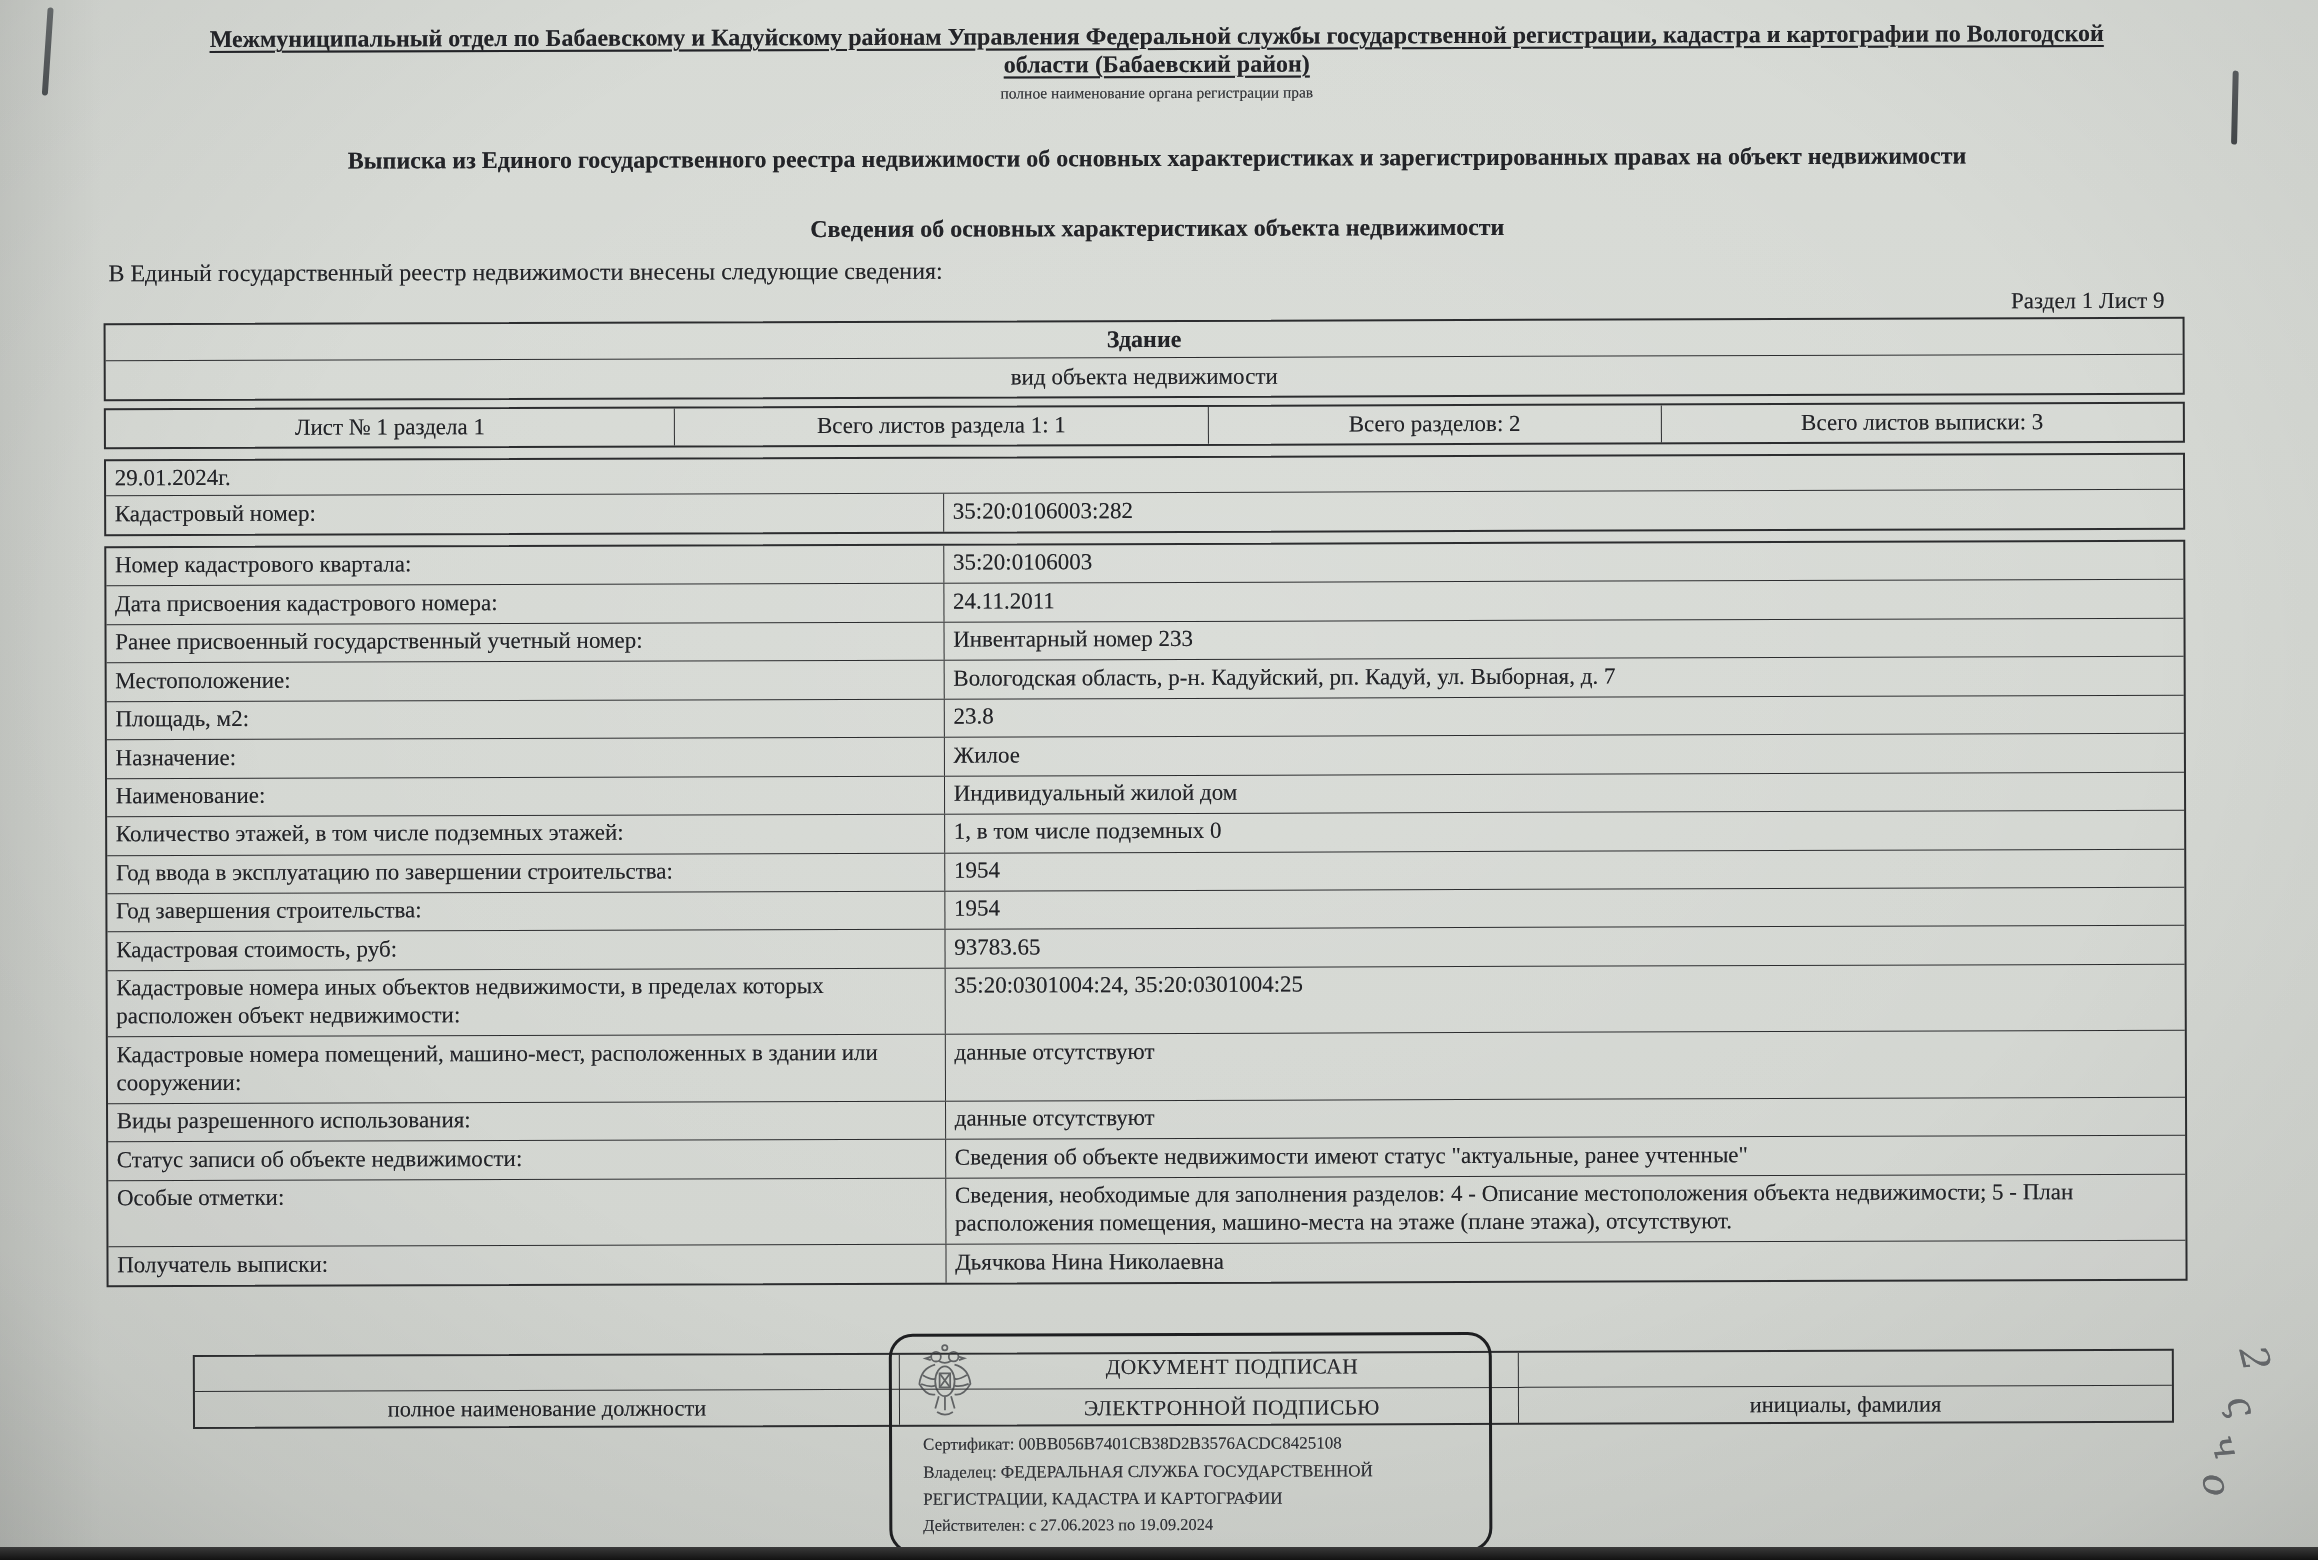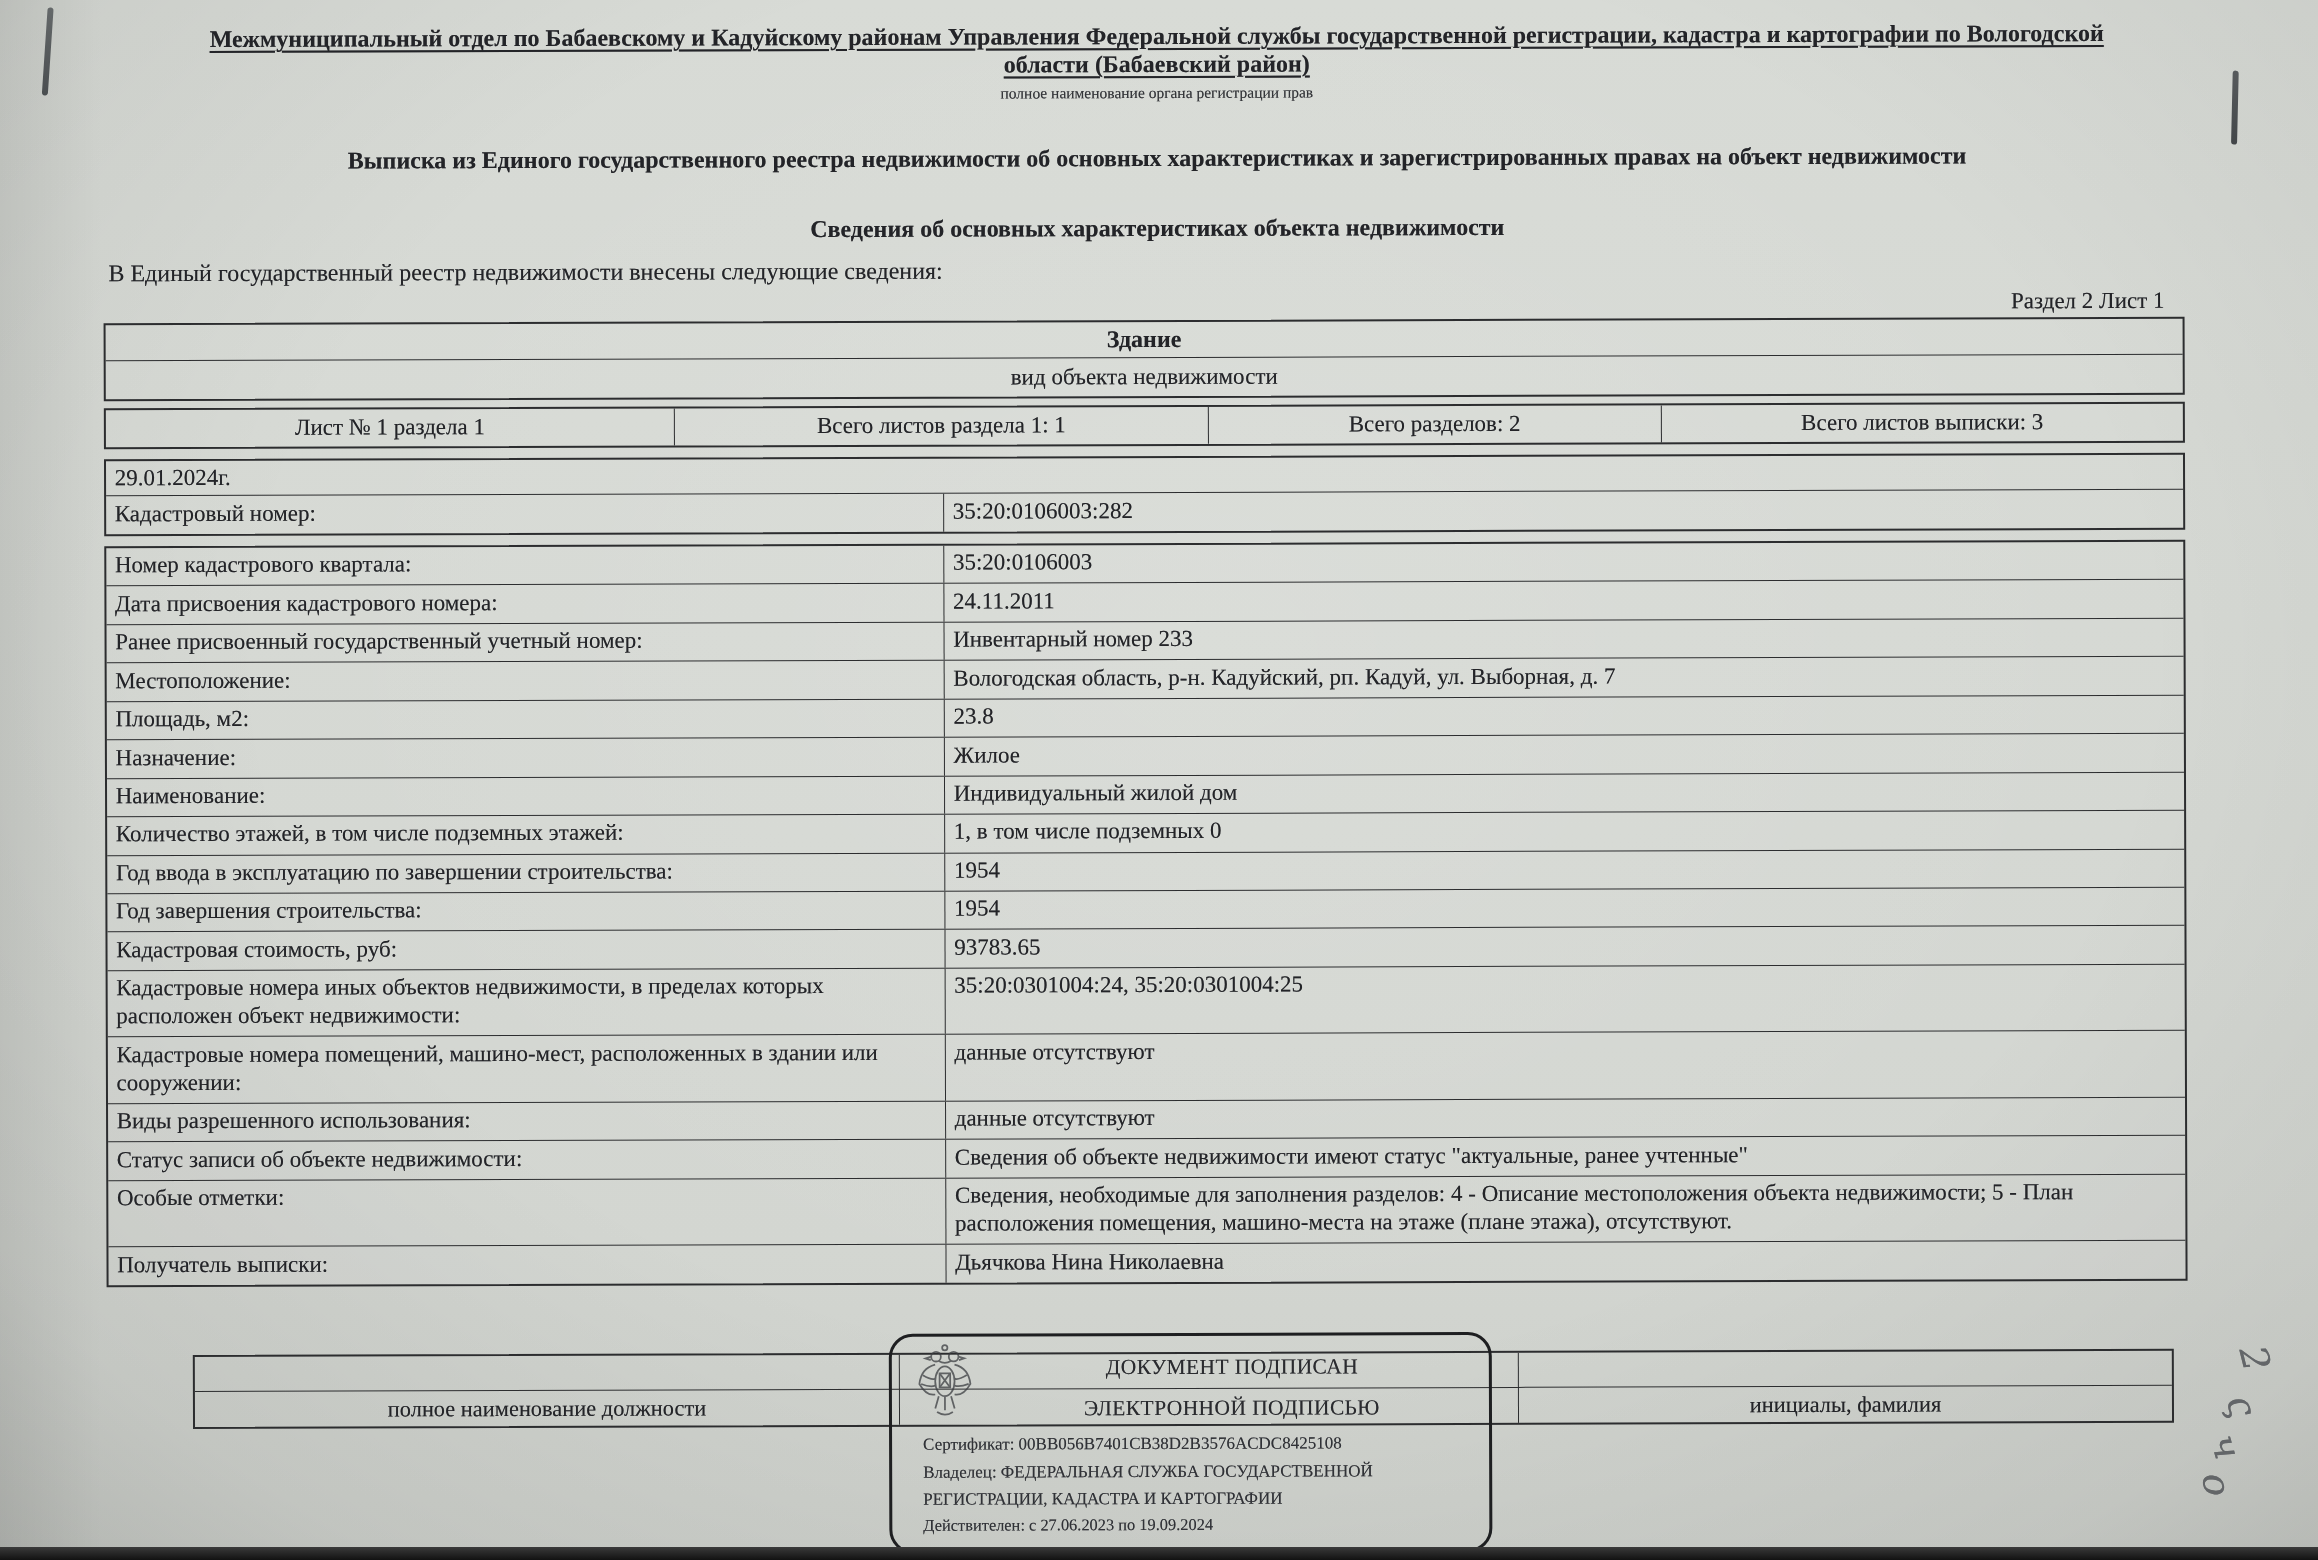--- a/index.html
+++ b/index.html
@@ -84,21 +84,21 @@
 <body>
 
 <div class="doc">
   <div class="tilt">
 
     <div class="org">Межмуниципальный отдел по Бабаевскому и Кадуйскому районам Управления Федеральной службы государственной регистрации, кадастра и картографии по Вологодской области (Бабаевский район)</div>
     <div class="org-caption">полное наименование органа регистрации прав</div>
     <div class="title">Выписка из Единого государственного реестра недвижимости об основных характеристиках и зарегистрированных правах на объект недвижимости</div>
     <div class="subtitle">Сведения об основных характеристиках объекта недвижимости</div>
     <div class="intro">В Единый государственный реестр недвижимости внесены следующие сведения:</div>
-    <div class="razdel">Раздел 2 Лист 1</div>
+    <div class="razdel">Раздел 1 Лист 9</div>
 
     <div class="blk blk-type">
       <div class="type-row1 c">Здание</div>
       <div class="type-row2 c">вид объекта недвижимости</div>
     </div>
 
     <div class="blk blk-sheet">
       <div class="sheet-cell sc1 c">Лист № 1 раздела 1</div>
       <div class="sheet-cell sc2 c">Всего листов раздела 1: 1</div>
       <div class="sheet-cell sc3 c">Всего разделов: 2</div>

